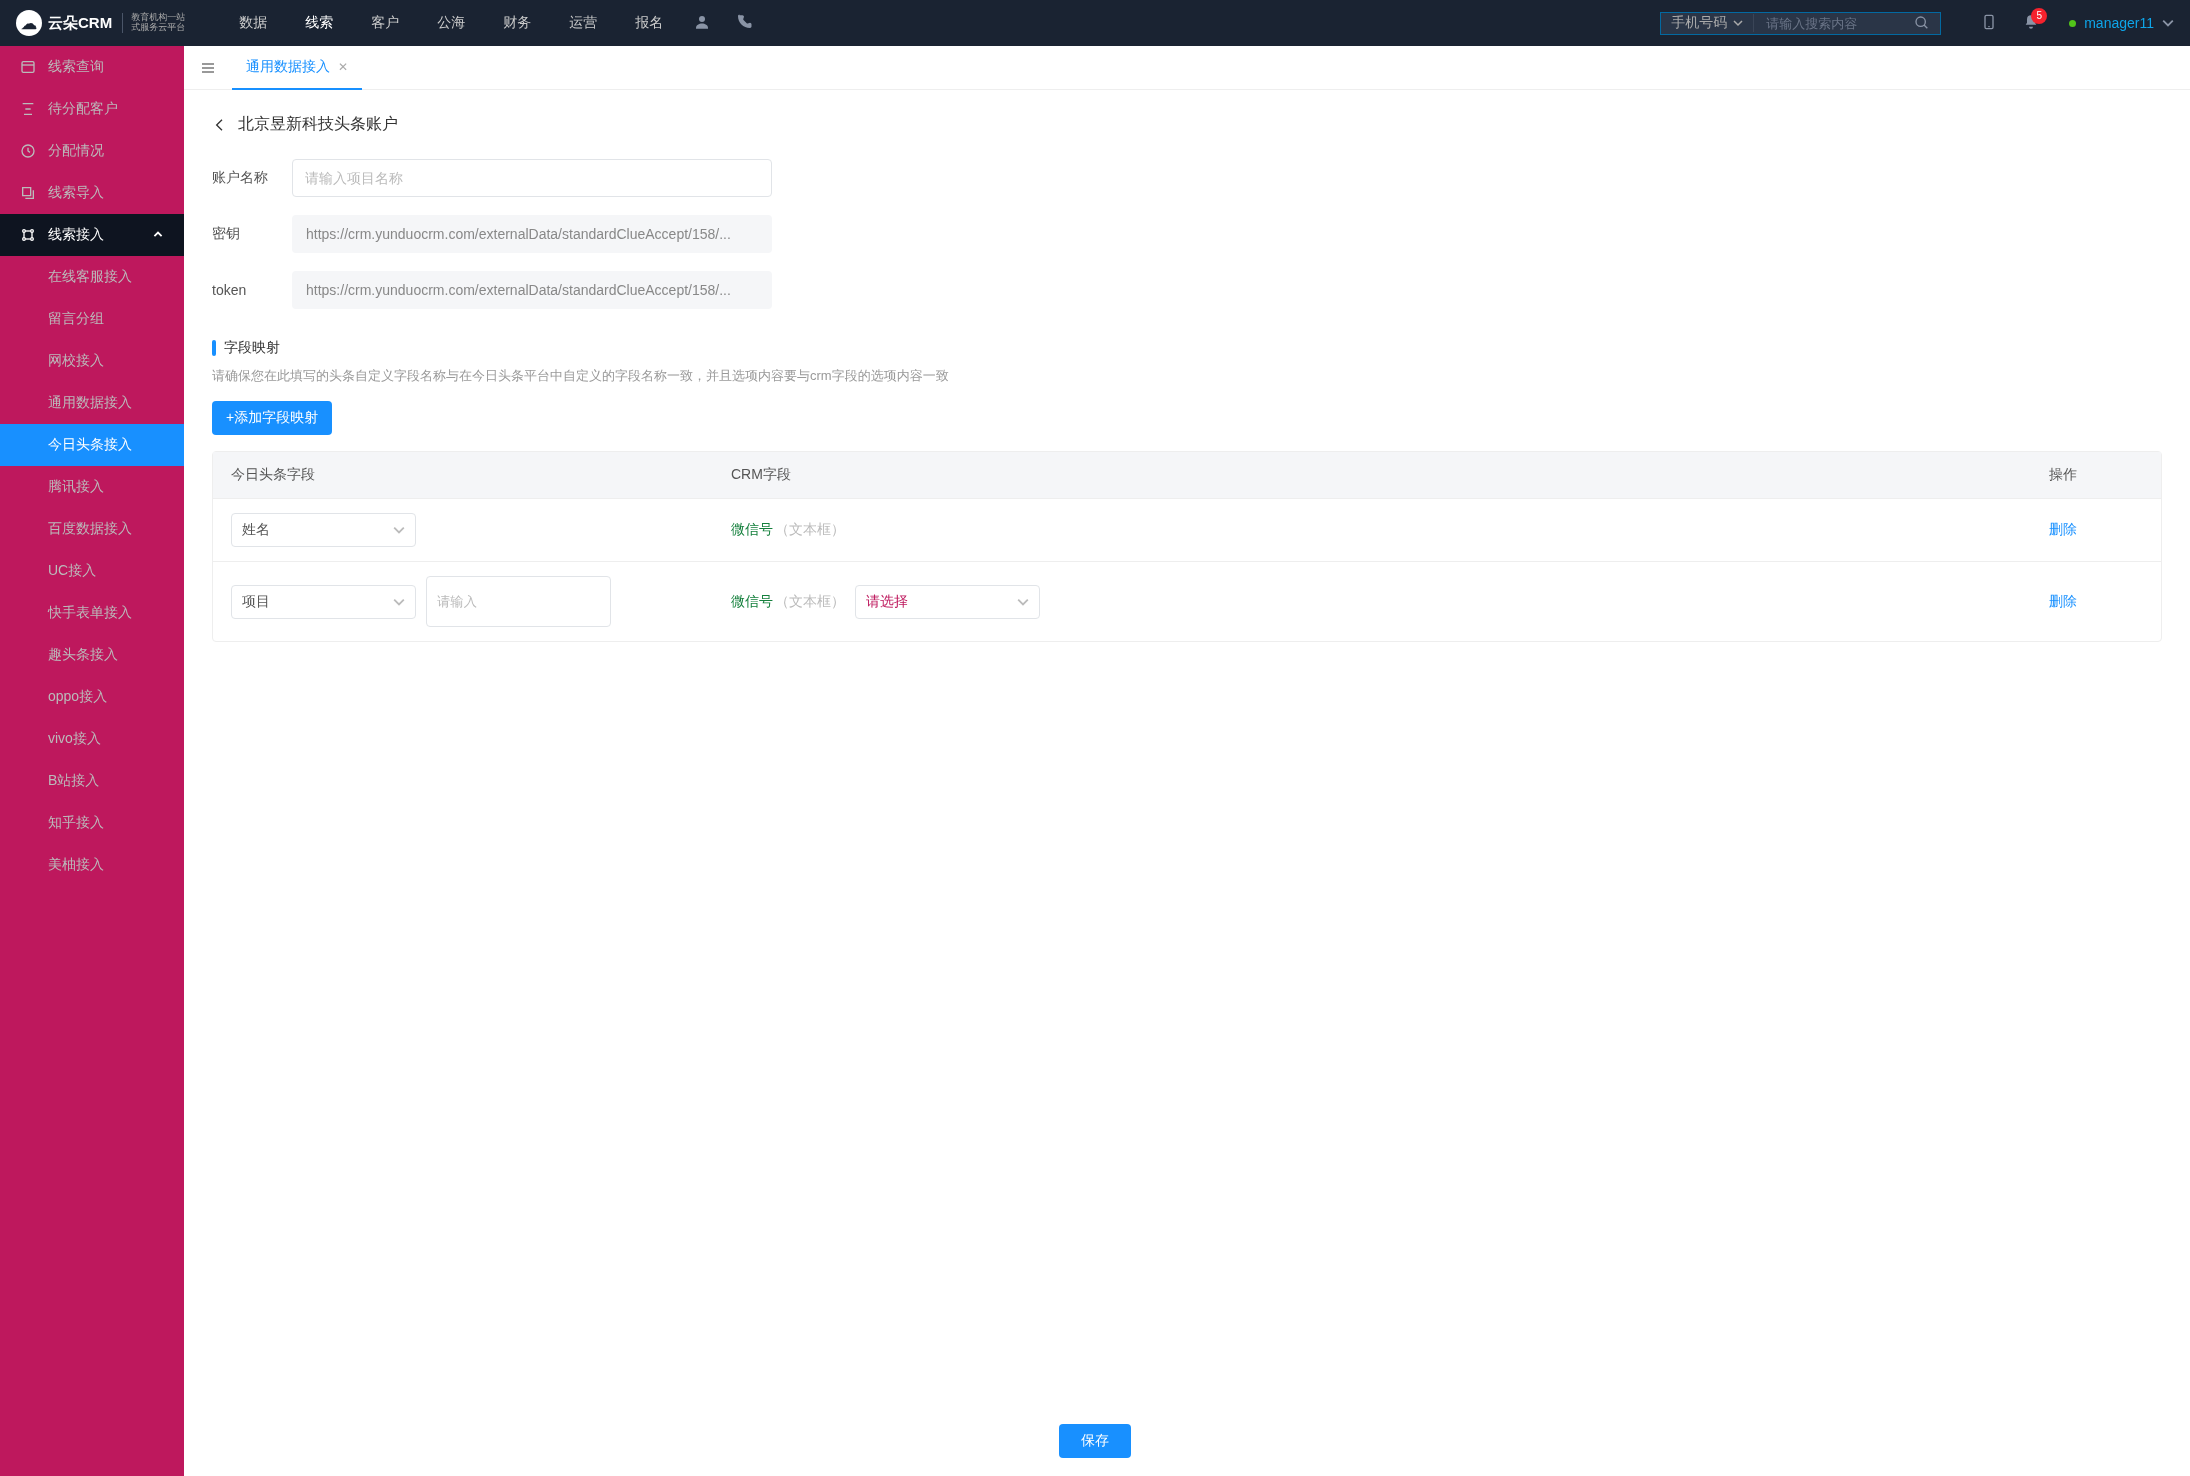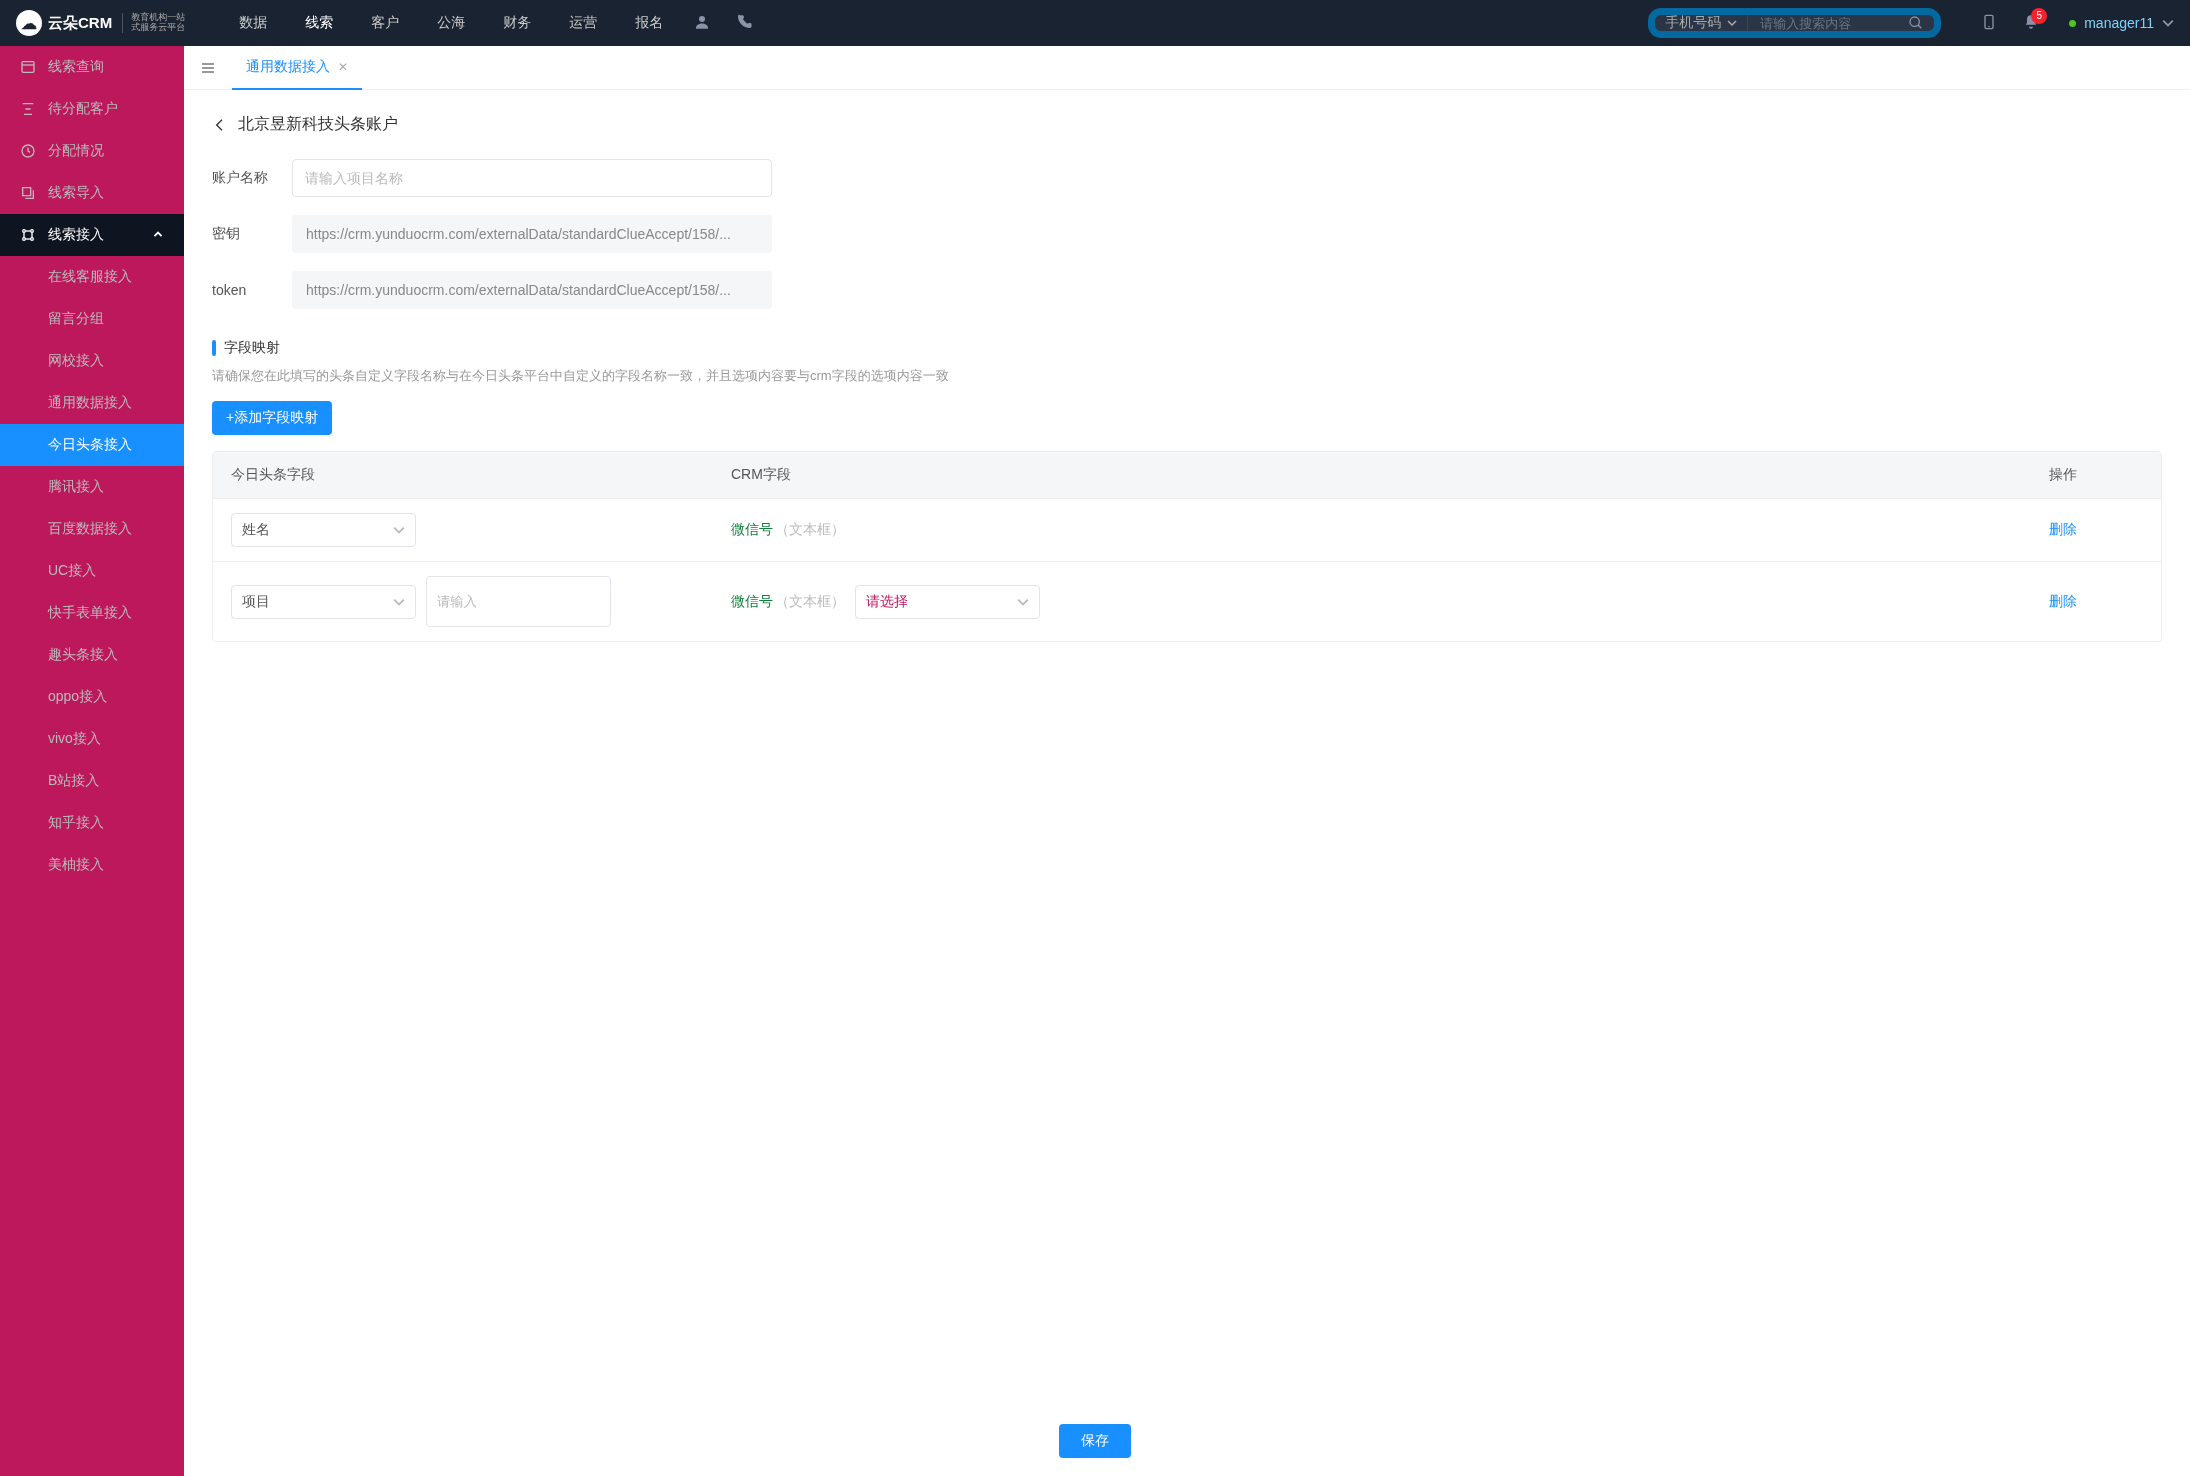--- a/index.html
+++ b/index.html
@@ -7,31 +7,31 @@
 .top-nav { background:#1a2332; height:46px; display:flex; align-items:center; padding:0 16px; color:#fff; }
 .logo { display:flex; align-items:center; gap:6px; margin-right:30px; }
 .logo-icon { width:26px; height:26px; border-radius:50%; background:#fff; display:flex; align-items:center; justify-content:center; color:#1a2332; font-size:16px; font-weight:bold; }
 .logo-text { font-size:15px; font-weight:bold; }
 .logo-sub { font-size:9px; line-height:1.1; border-left:1px solid #4a5568; padding-left:8px; margin-left:4px; color:#aaa; }
 .nav-items { display:flex; gap:38px; margin-left:24px; }
 .nav-items span { color:#ccc; cursor:pointer; }
 .nav-items span.active { color:#fff; font-weight:500; }
 .nav-icons { display:flex; gap:24px; margin-left:30px; align-items:center; color:#8a94a6; }
 .nav-icons svg { width:18px; height:18px; cursor:pointer; }
-.search-box { display:flex; align-items:center; margin-left:auto; background:#2a3547; border:7px solid #0369a1; border-radius:13px; height:30px; overflow:hidden; }
+.search-box { display:flex; align-items:center; margin-left:auto; background:#2a3547; border:1px solid #0369a1; border-radius:0; height:23px; overflow:hidden; }
 .search-box select, .search-box input { background:transparent; border:none; color:#ccc; outline:none; height:100%; }
 .search-type { padding:0 10px; border-right:1px solid #3a4557; display:flex; align-items:center; color:#aaa; }
 .search-type svg { width:10px; height:10px; margin-left:6px; }
 .search-box input { padding:0 12px; width:150px; font-size:13px; }
 .search-box input::placeholder { color:#6a7487; }
 .search-btn { width:36px; height:100%; display:flex; align-items:center; justify-content:center; color:#8a94a6; cursor:pointer; }
 .right-icons { display:flex; align-items:center; gap:26px; margin-left:40px; margin-right:30px; color:#8a94a6; }
 .right-icons > div { position:relative; cursor:pointer; }
 .badge { position:absolute; top:-6px; right:-8px; background:#f5222d; color:#fff; border-radius:8px; font-size:10px; min-width:16px; height:16px; display:flex; align-items:center; justify-content:center; padding:0 4px; }
-.user-area { display:flex; align-items:center; gap:8px; cursor:pointer; color:#7dd3fc; }
+.user-area { display:flex; align-items:center; gap:8px; cursor:pointer; color:#0ea5e9; }
 .user-dot { width:7px; height:7px; border-radius:50%; background:#52c41a; }
 .user-area svg { width:12px; height:12px; color:#8a94a6; }
 .layout { display:flex; height:calc(100vh - 46px); }
 .sidebar { background:#be185d; width:184px; color:#bbb; overflow-y:auto; }
 .sidebar-item { display:flex; align-items:center; gap:12px; padding:12px 20px; cursor:pointer; font-size:14px; }
 .sidebar-item.expanded { background:#0e1420; color:#fff; }
 .sidebar-item svg { width:16px; height:16px; flex-shrink:0; }
 .sidebar-item .chevron { margin-left:auto; width:12px; height:12px; }
 .sidebar-sub { padding:12px 8px 12px 48px; cursor:pointer; font-size:14px; color:#bbb; }
 .sidebar-sub.active { background:#1890ff; color:#fff; }

